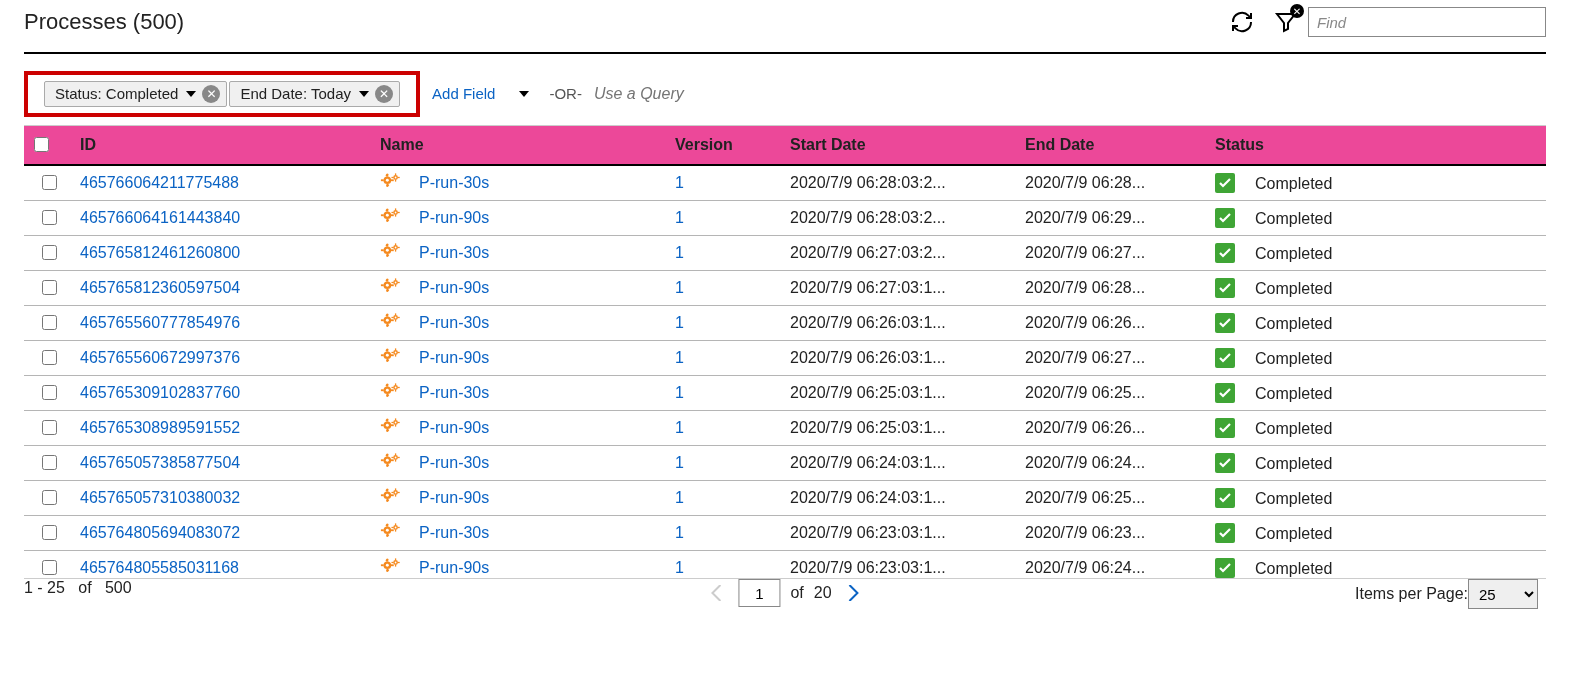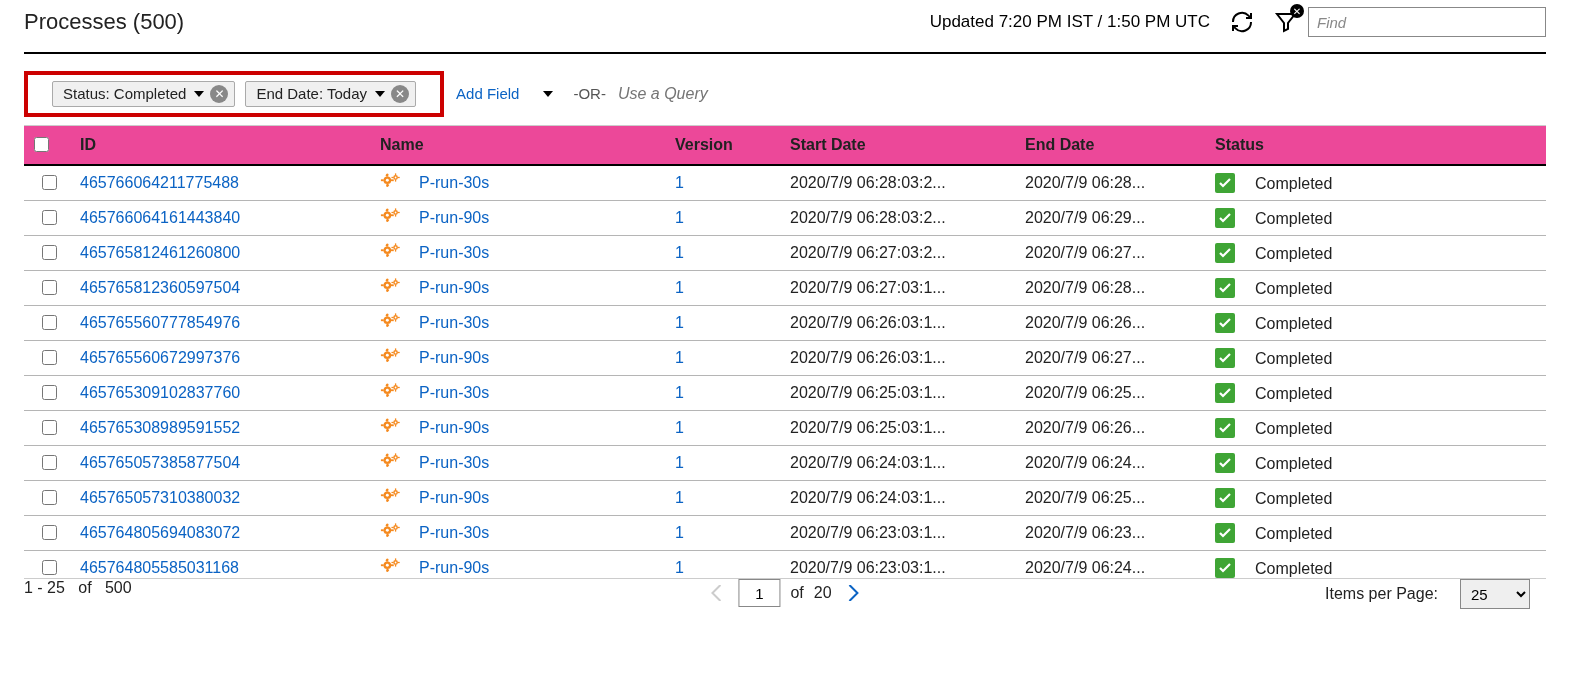--- a/index.html
+++ b/index.html
@@ -56,23 +56,23 @@
   .filter-bar {
     height: 64px;
     display: flex;
     align-items: center;
     margin-top: 8px;
     position: relative;
     border-bottom: 1px solid #ccc;
   }
   .filter-highlight {
     border: 4px solid #c00;
-    padding: 6px 24px;
+    padding: 6px 16px;
     display: flex;
-    gap: 10px;
+    gap: 2px;
     margin-right: 12px;
   }
   .filter-chip {
     display: flex;
     align-items: center;
     border: 1px solid #aaa;
     background: #f0f0f0;
     border-radius: 2px;
     padding: 3px 6px 3px 10px;
     font-size: 15px;
@@ -177,45 +177,42 @@
     border: 1px solid #888;
     font-size: 15px;
   }
   .pager-arrow {
     background: none; border: none; cursor: pointer;
     padding: 4px; display: inline-flex;
   }
   .pager-arrow.disabled { color: #ccc; cursor: default; }
   .pager-arrow.enabled  { color: #0b63c4; }
   .footer .ipp {
-    position: absolute; right: 16px;
-    display: flex; align-items: center; gap: 22px;
+    position: absolute; right: 8px;
+    display: flex; align-items: center; gap: 0;
   }
   .ipp select {
     width: 70px; height: 30px;
     border: 1px solid #888;
     font-size: 15px;
     padding-left: 6px;
   }
 
   
   .scroll-area::-webkit-scrollbar { width: 10px; }
   .scroll-area::-webkit-scrollbar-thumb { background: #bcbcbc; border-radius: 4px; }
 </style>
 </head>
 <body>
 
 <div class="app">
 
   <div class="header">
     <div class="header-title">Processes (500)</div>
     <div class="header-spacer"></div>
-    <div class="header-updated">
-      <span>Updated </span><span>7:20 PM IST</span><span> / </span><span>1:50 PM UTC</span>
-    </div>
     <button class="icon-btn">
       <svg width="24" height="24" viewBox="0 0 24 24" fill="none" stroke="#000" stroke-width="2">
         <path d="M3 12a9 9 0 0 1 15.5-6.4L21 8"></path>
         <path d="M21 3v5h-5"></path>
         <path d="M21 12a9 9 0 0 1-15.5 6.4L3 16"></path>
         <path d="M3 21v-5h5"></path>
       </svg>
     </button>
     <button class="icon-btn" style="position:relative;">
       <svg width="24" height="24" viewBox="0 0 24 24" fill="none" stroke="#000" stroke-width="2">

